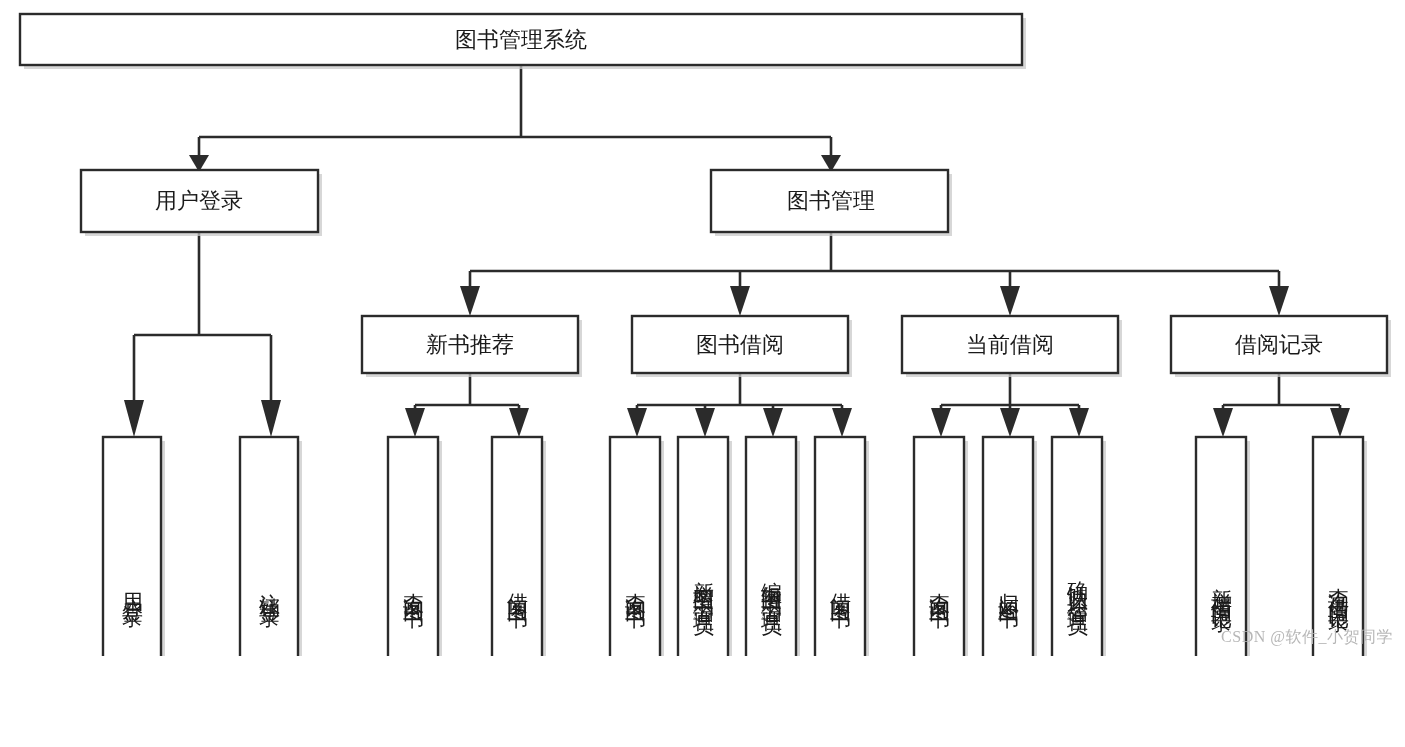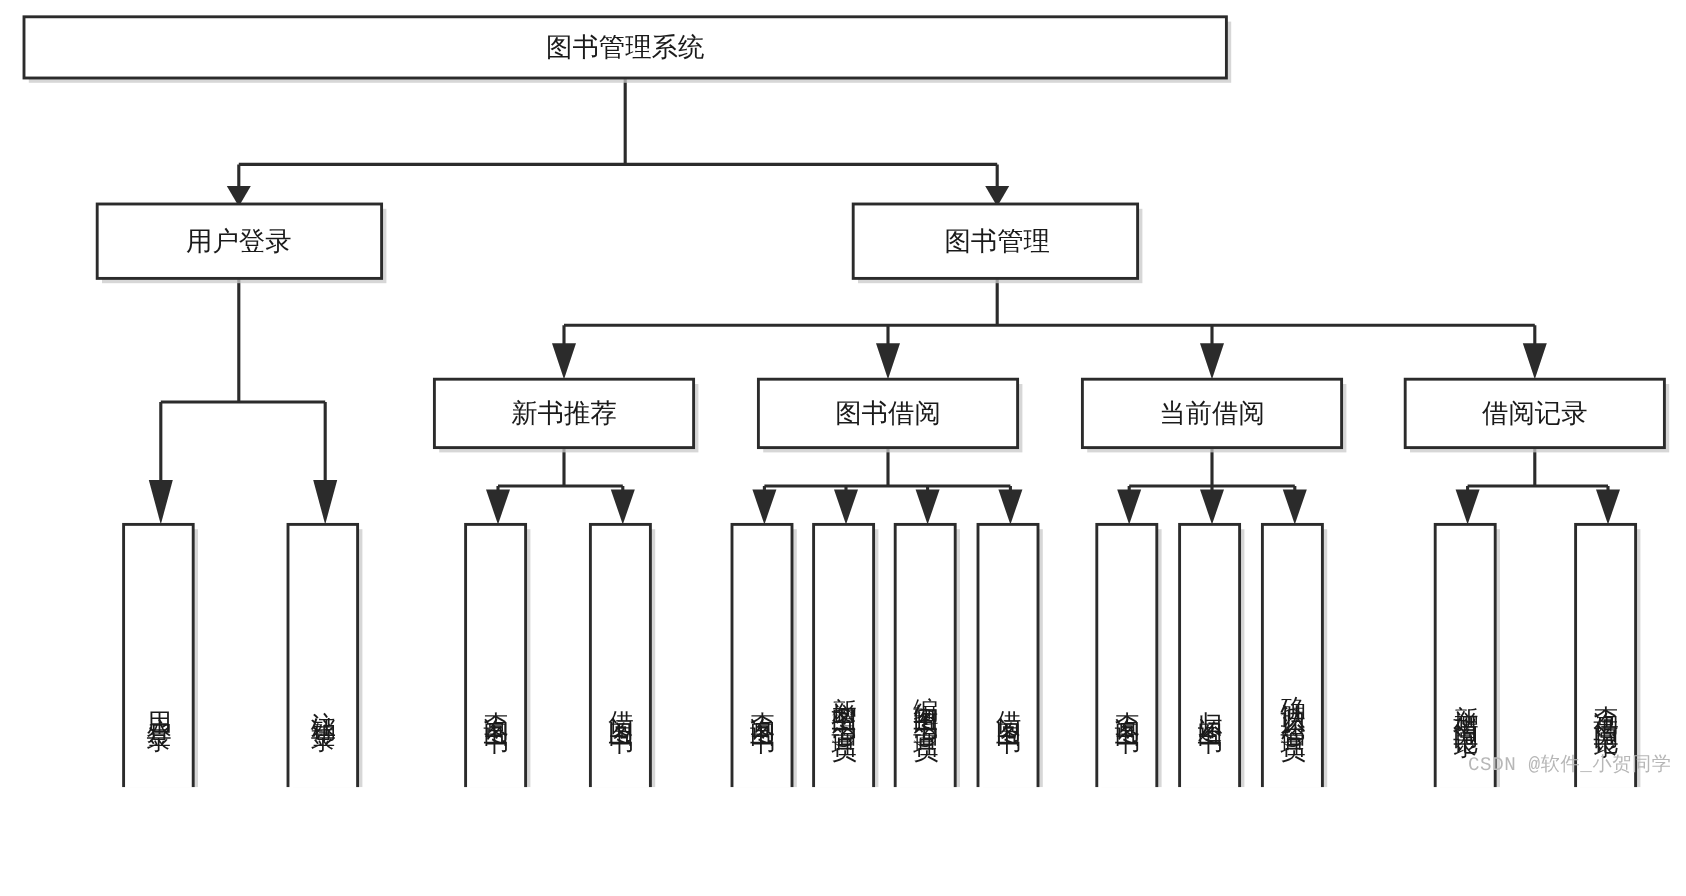--- a/index.html
+++ b/index.html
@@ -67,21 +67,21 @@
     font-size: 21px;
     line-height: 1;
     letter-spacing: 5px;
     color: #1a1a1a;
     white-space: nowrap;
   }
   .watermark {
     position: absolute;
     right: 12px;
     bottom: 8px;
-    font-family: Liberation Mono, monospace;
+    font-family: Liberation Serif, serif;
     font-size: 16px;
     color: #b7b7b7;
     letter-spacing: 0.5px;
     user-select: none;
     margin-top: 31px;
   }
 </style>
 </head>
 <body>
 

